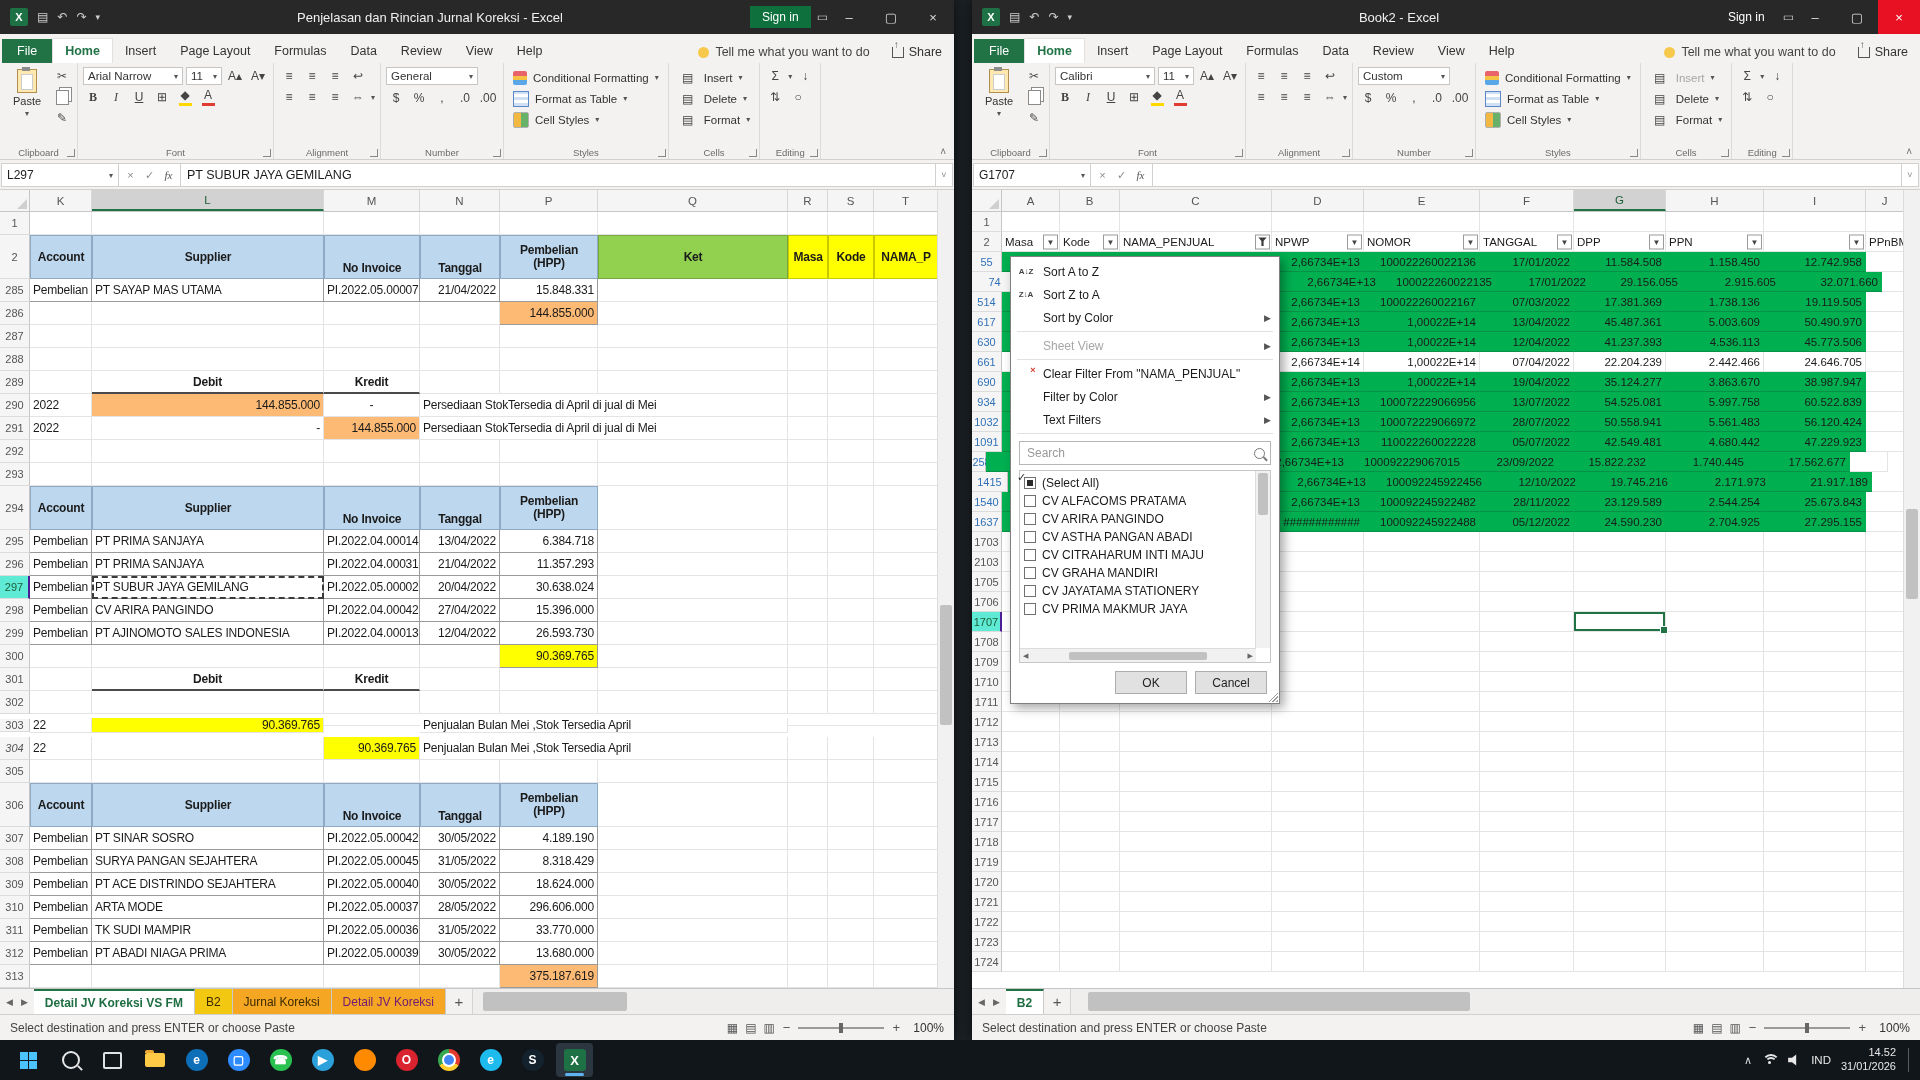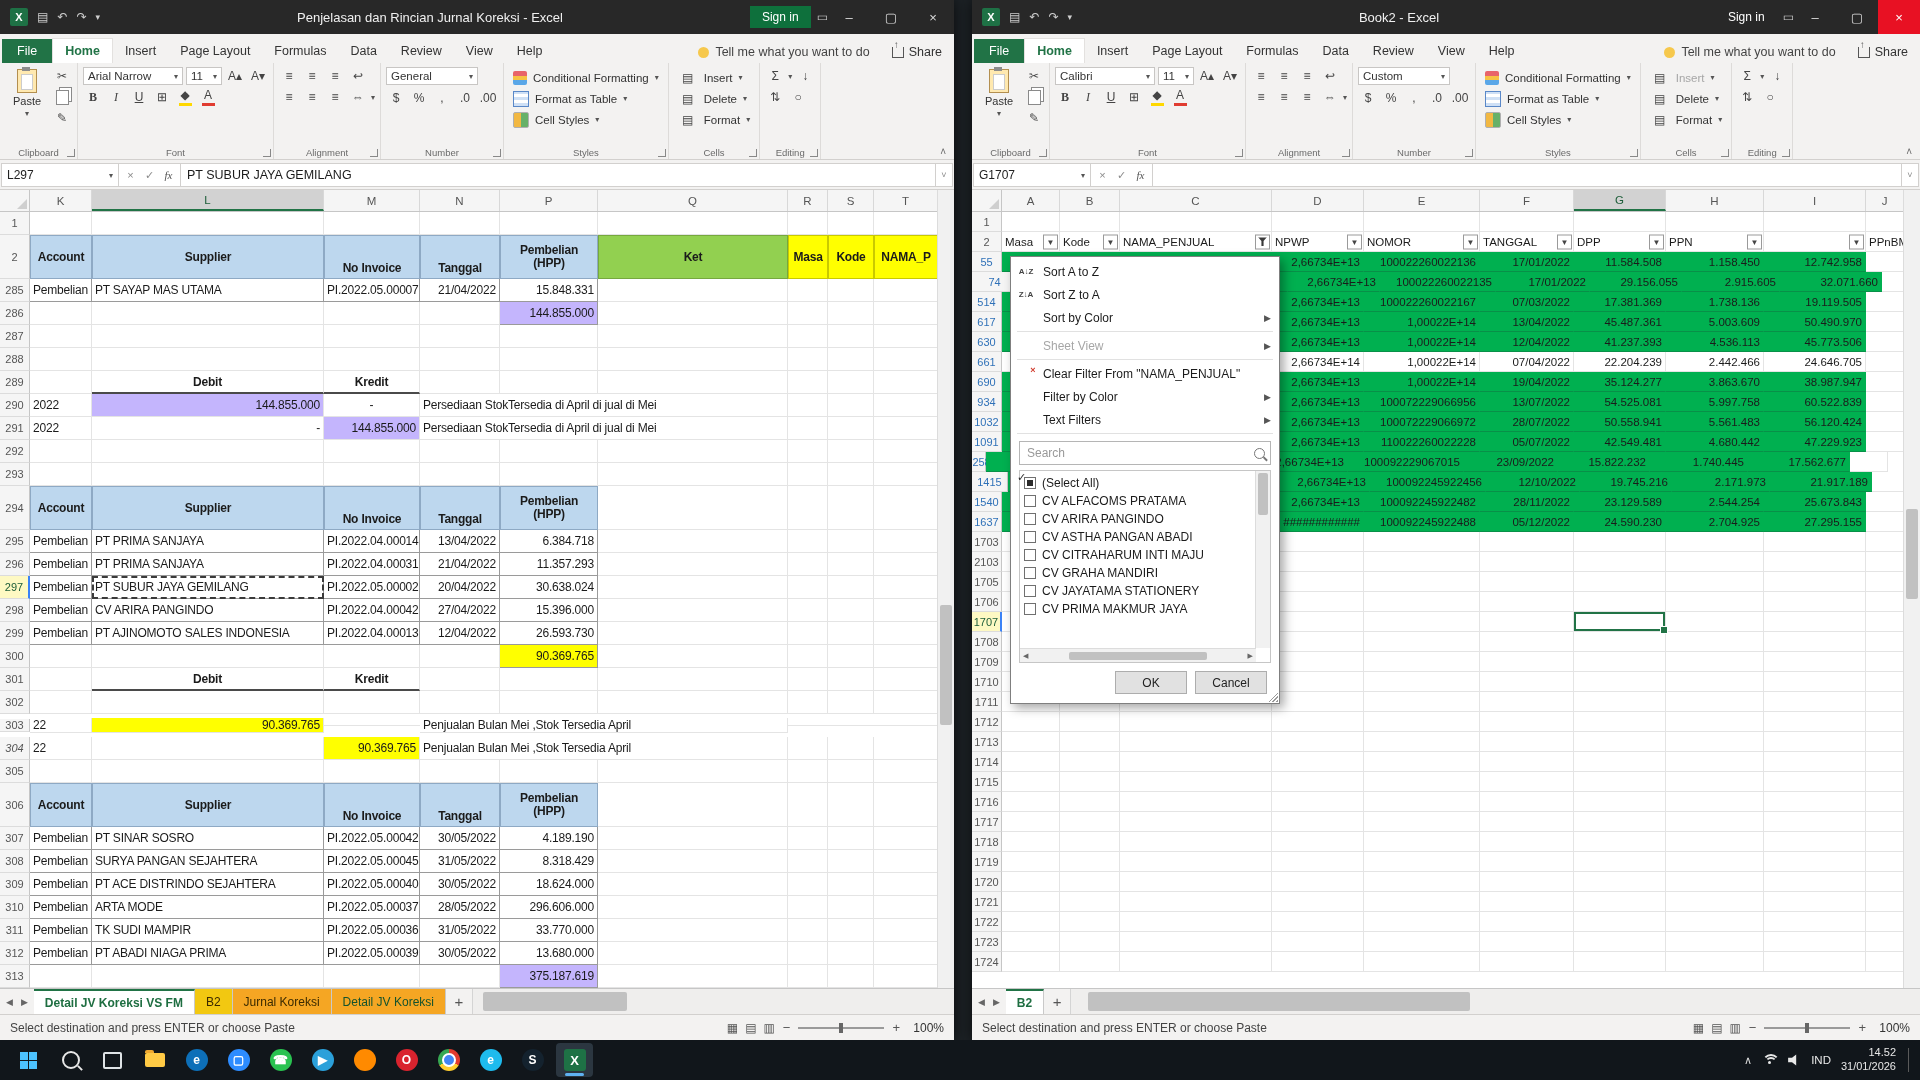--- a/index.html
+++ b/index.html
@@ -94,34 +94,34 @@
   .hcell{display:flex;align-items:center;justify-content:center;font-size:11.5px;color:#555;
          border-right:1px solid #d8d8d8;box-sizing:border-box;flex:0 0 auto;height:100%;}
   .hcell.hsel{background:#d2d2d2;border-bottom:2px solid #217346;color:#1c5d38;}
   .corner{position:relative;background:#f5f5f5;border-right:1px solid #c6c6c6;}
   .corner:after{content:"";position:absolute;right:2px;bottom:2px;border-left:10px solid transparent;border-bottom:10px solid #cfcfcf;}
   .gbody{position:absolute;top:22px;left:0;right:0;bottom:0;overflow:hidden;}
   .grow{display:flex;box-sizing:border-box;}
   .rn{display:flex;align-items:center;justify-content:center;font-size:11px;color:#555;background:#f5f5f5;
       border-right:1px solid #c6c6c6;border-bottom:1px solid #dcdcdc;box-sizing:border-box;flex:0 0 auto;}
   .rn.blue{color:#2f71b8;}
-  .rn.selr{background:#fef9c3;color:#1c5d38;border-right:2px solid #3b82f6;}
+  .rn.selr{background:#5eead4;color:#1c5d38;border-right:2px solid #4c1d95;}
   .cell{display:flex;align-items:center;font-size:12px;color:#1b1b1b;padding:0 3px;
         border-right:1px solid #e4e4e4;border-bottom:1px solid #e4e4e4;box-sizing:border-box;
         white-space:nowrap;overflow:hidden;flex:0 0 auto;letter-spacing:-0.2px;}
   .rgt .cell{font-size:11.5px;letter-spacing:0;}
   .r{justify-content:flex-end;text-align:right;}
   .ce{justify-content:center;}
   .hb{background:#bdd7ee;font-weight:bold;justify-content:center;border:1px solid #8ea9c4;}
   .hb.bot{align-items:flex-end;padding-bottom:3px;}
   .hb.wrap{white-space:normal;text-align:center;line-height:1.1;}
   .hg{background:#92d050;font-weight:bold;justify-content:center;border:1px solid #76a83e;}
   .hy{background:#ffff00;font-weight:bold;justify-content:center;border:1px solid #c9c900;}
   .tc{border-right:1px solid #9a9a9a;border-bottom:1px solid #9a9a9a;}
-  .gf{background:#c4b5fd;}
+  .gf{background:#fdba74;}
   .yf{background:#ffff00;}
   .dk{font-weight:bold;justify-content:center;border-bottom:2px solid #4a4a4a;}
   .no{overflow:visible;z-index:1;}
   .ants{outline:2px dashed #3a3a3a;outline-offset:-2px;position:relative;z-index:2;}
   .grn{background:#00b050;border-right-color:#00b050;border-bottom-color:#089048;}
   .selbox{box-shadow:inset 0 0 0 2px #217346;position:relative;overflow:visible;}
   .selbox:after{content:"";position:absolute;right:-3px;bottom:-3px;width:6px;height:6px;background:#217346;border:1px solid #fff;}
   .fh{font-size:11.5px;position:relative;padding-right:18px;}
   .fbtn{position:absolute;right:1px;top:50%;transform:translateY(-50%);width:15px;height:15px;
         border:1px solid #9a9a9a;background:#fff;display:flex;align-items:center;justify-content:center;
@@ -809,21 +809,21 @@
       </div>
     </div>
     <div class="tabbar" id="tabbar-left">
         <div class="tnav">
           <span>◀</span>
           <span>▶</span>
         </div>
         <div class="stab active">Detail JV Koreksi VS FM</div>
         <div class="stab" style="background: rgb(242, 200, 17); color: rgb(58, 42, 0);">B2</div>
         <div class="stab" style="background: rgb(245, 166, 35); color: rgb(58, 42, 0);">Jurnal Koreksi</div>
-        <div class="stab" style="background: rgb(245, 166, 35); color: #14532d;">Detail JV Koreksi</div>
+        <div class="stab" style="background: rgb(245, 166, 35); color: #701a75;">Detail JV Koreksi</div>
         <div class="addsheet">+</div>
         <div class="hscroll">
           <div class="hthumb" style="left: 2%; width: 30%;"></div>
         </div>
       </div>
     <div class="statusbar">
       <span>Select destination and press ENTER or choose Paste</span>
       <span class="sb-spacer"></span>
       <span class="sb-views">
         <span>▦</span>

